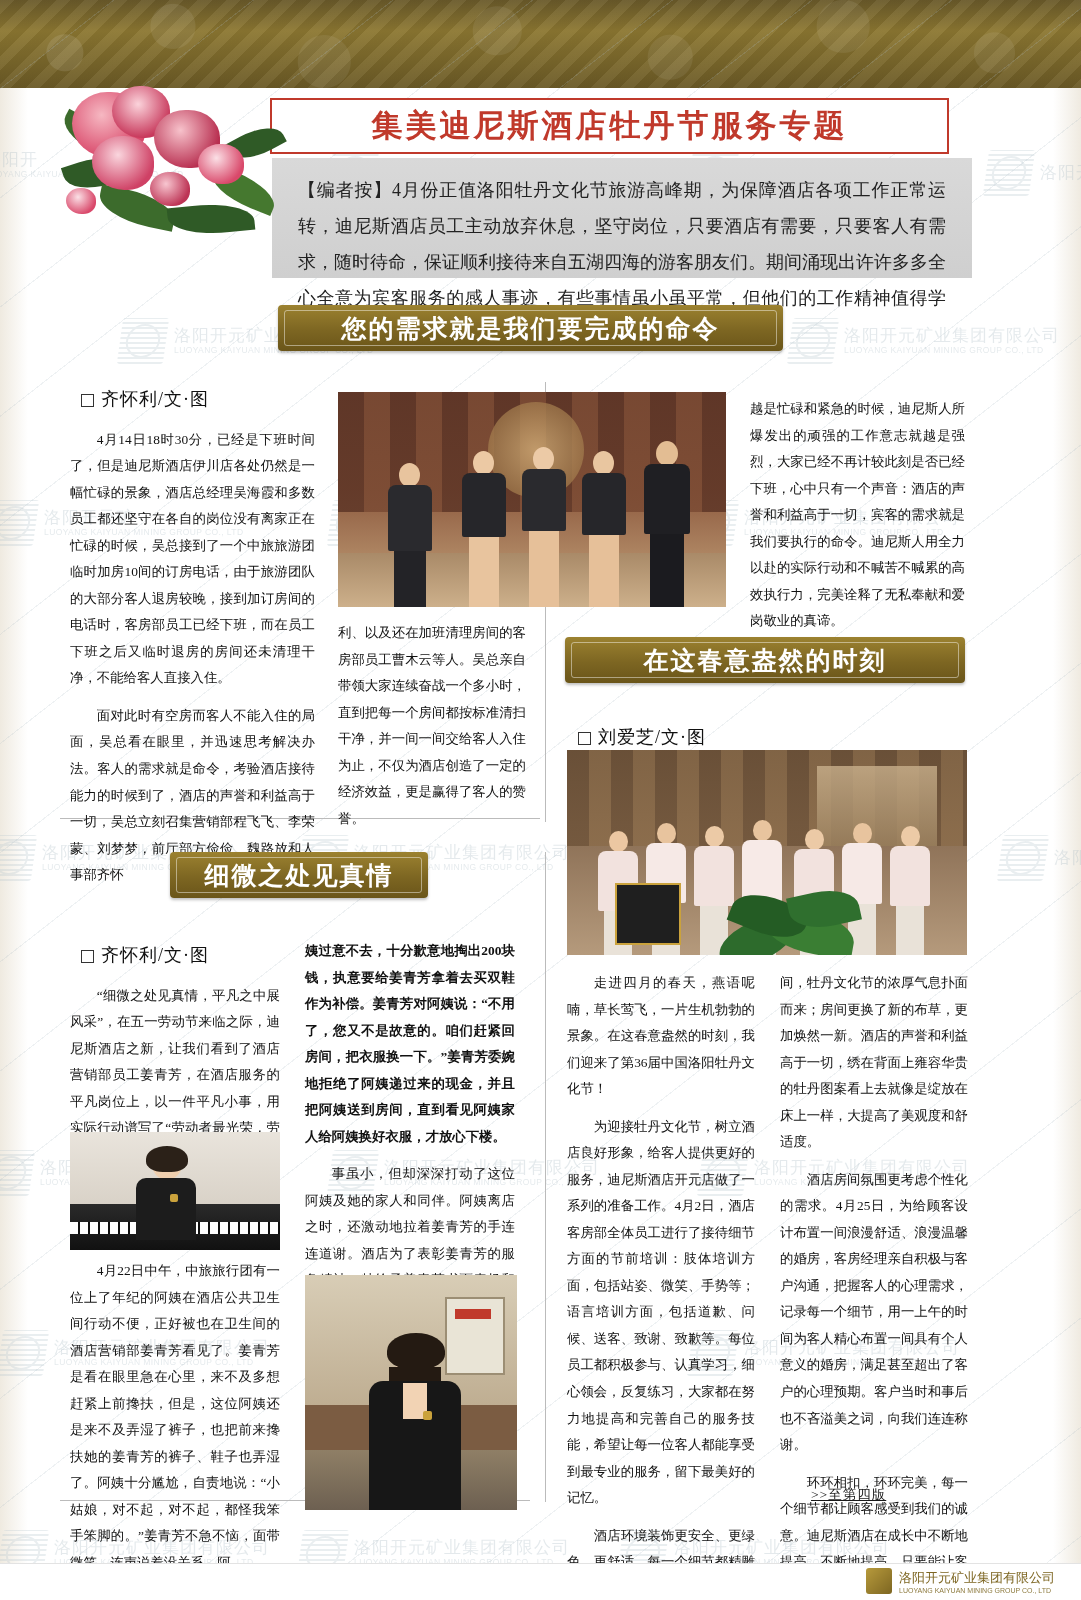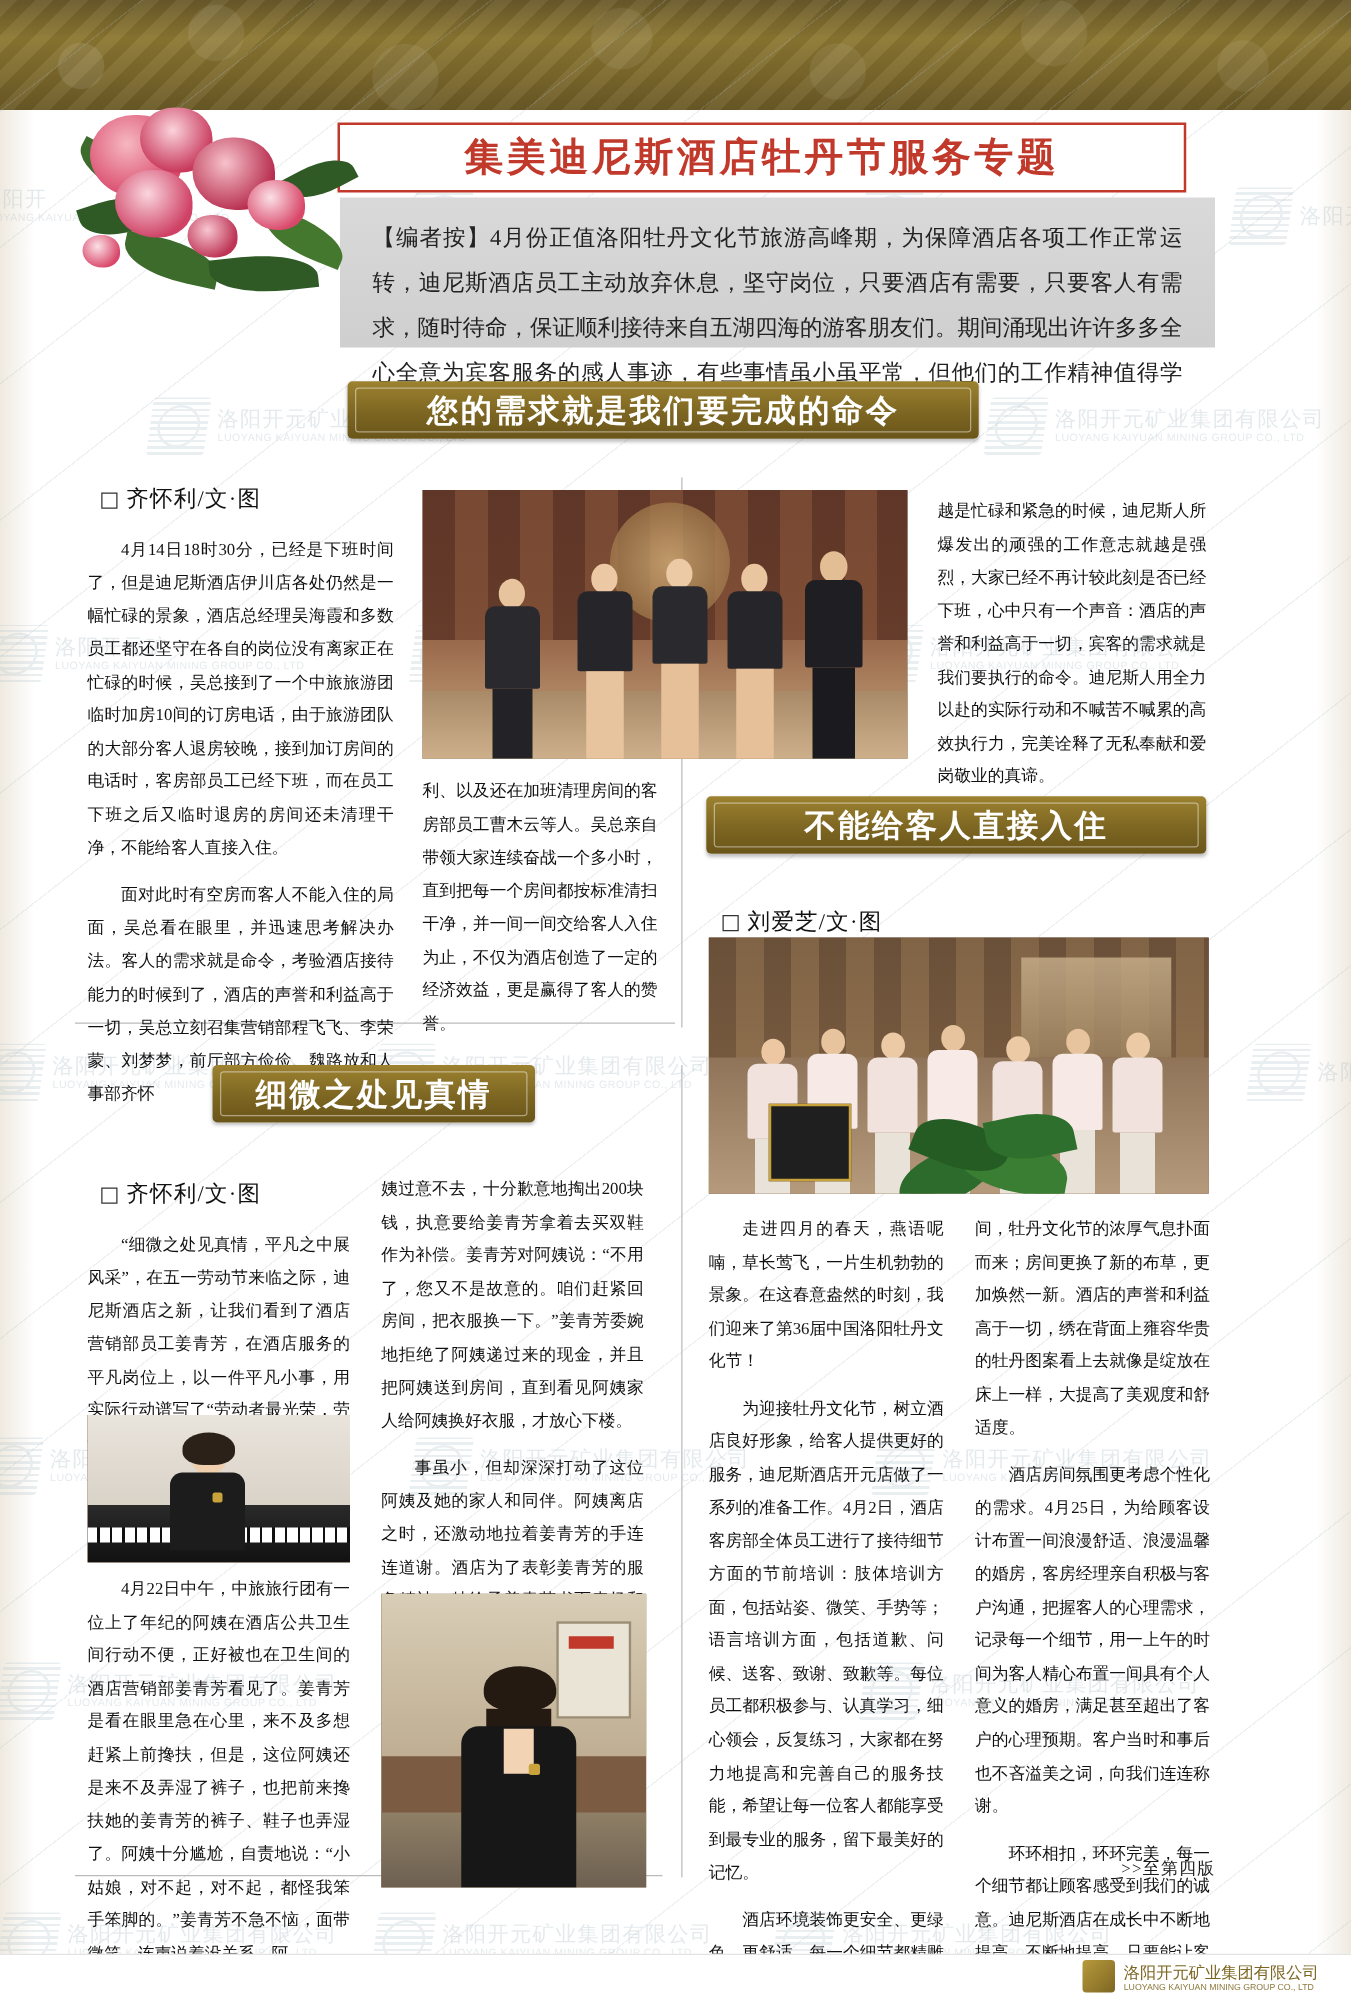--- a/index.html
+++ b/index.html
@@ -208,21 +208,21 @@
 </div>
 
 <div class="col" style="left:750px;top:396px;width:215px;">
   <p style="text-indent:0;">越是忙碌和紧急的时候，迪尼斯人所爆发出的顽强的工作意志就越是强烈，大家已经不再计较此刻是否已经下班，心中只有一个声音：酒店的声誉和利益高于一切，宾客的需求就是我们要执行的命令。迪尼斯人用全力以赴的实际行动和不喊苦不喊累的高效执行力，完美诠释了无私奉献和爱岗敬业的真谛。</p>
 </div>
 
 <div class="hr-thin" style="left:60px;top:818px;width:480px;"></div>
 <div class="vr-thin" style="left:545px;top:382px;height:440px;"></div>
 
 <div class="banner" style="left:565px;top:637px;width:400px;">
-  <h2>不能给客人直接入住</h2>
+  <h2>在这春意盎然的时刻</h2>
 </div>
 
 <div class="col" style="left:567px;top:720px;width:400px;">
   <div class="byline"><span class="box"></span><span>刘爱芝/文·图</span></div>
 </div>
 
 <div class="photo" style="left:567px;top:750px;width:400px;height:205px;">
   <div class="sky" style="background:linear-gradient(180deg,#5a4636 0%,#8b6f55 40%,#b59a7c 100%);"></div>
   <div style="position:absolute;left:0;top:0;width:400px;height:96px;background:repeating-linear-gradient(90deg,#6d5238 0 22px,#8a6b49 22px 44px);opacity:.8;"></div>
   <div style="position:absolute;left:250px;top:16px;width:120px;height:80px;background:linear-gradient(180deg,#c9b08c,#9d8360);opacity:.8;"></div>
@@ -279,21 +279,21 @@
   <p>为迎接牡丹文化节，树立酒店良好形象，给客人提供更好的服务，迪尼斯酒店开元店做了一系列的准备工作。4月2日，酒店客房部全体员工进行了接待细节方面的节前培训：肢体培训方面，包括站姿、微笑、手势等；语言培训方面，包括道歉、问候、送客、致谢、致歉等。每位员工都积极参与、认真学习，细心领会，反复练习，大家都在努力地提高和完善自己的服务技能，希望让每一位客人都能享受到最专业的服务，留下最美好的记忆。</p>
   <p>酒店环境装饰更安全、更绿色、更舒适，每一个细节都精雕细琢。大堂摆放了更多的牡丹盆栽，花繁叶茂，红绿相</p>
 </div>
 
 <div class="col" style="left:780px;top:970px;width:188px;">
   <p style="text-indent:0;">间，牡丹文化节的浓厚气息扑面而来；房间更换了新的布草，更加焕然一新。酒店的声誉和利益高于一切，绣在背面上雍容华贵的牡丹图案看上去就像是绽放在床上一样，大提高了美观度和舒适度。</p>
   <p>酒店房间氛围更考虑个性化的需求。4月25日，为给顾客设计布置一间浪漫舒适、浪漫温馨的婚房，客房经理亲自积极与客户沟通，把握客人的心理需求，记录每一个细节，用一上午的时间为客人精心布置一间具有个人意义的婚房，满足甚至超出了客户的心理预期。客户当时和事后也不吝溢美之词，向我们连连称谢。</p>
   <p>环环相扣，环环完美，每一个细节都让顾客感受到我们的诚意。迪尼斯酒店在成长中不断地提高，不断地提高，只要能让客人满意，我们所做的一切就意义重大。</p>
 </div>
 
-<div class="jump" style="left:897px;top:1486px;">&gt;&gt;至第四版</div>
+<div class="jump" style="left:811px;top:1486px;text-decoration:underline;">&gt;&gt;至第四版</div>
 
 <div class="banner" style="left:170px;top:852px;width:258px;">
   <h2>细微之处见真情</h2>
 </div>
 
 <div class="col" style="left:70px;top:938px;width:210px;">
   <div class="byline"><span class="box"></span><span>齐怀利/文·图</span></div>
   <p>“细微之处见真情，平凡之中展风采”，在五一劳动节来临之际，迪尼斯酒店之新，让我们看到了酒店营销部员工姜青芳，在酒店服务的平凡岗位上，以一件平凡小事，用实际行动谱写了“劳动者最光荣，劳动者最美丽”的华彩，赢得了大家的一致赞美。</p>
 </div>
 
@@ -307,21 +307,21 @@
     <div style="position:absolute;left:6px;top:30px;width:60px;height:62px;background:#1c1c1c;border-radius:10px 10px 0 0;"></div>
     <div style="position:absolute;left:40px;top:46px;width:8px;height:8px;background:#caa23c;border-radius:2px;"></div>
   </div>
 </div>
 
 <div class="col" style="left:70px;top:1258px;width:210px;">
   <p>4月22日中午，中旅旅行团有一位上了年纪的阿姨在酒店公共卫生间行动不便，正好被也在卫生间的酒店营销部姜青芳看见了。姜青芳是看在眼里急在心里，来不及多想赶紧上前搀扶，但是，这位阿姨还是来不及弄湿了裤子，也把前来搀扶她的姜青芳的裤子、鞋子也弄湿了。阿姨十分尴尬，自责地说：“小姑娘，对不起，对不起，都怪我笨手笨脚的。”姜青芳不急不恼，面带微笑，连声说着没关系。阿</p>
 </div>
 
 <div class="col" style="left:305px;top:938px;width:210px;">
-  <p style="text-indent:0;">姨过意不去，十分歉意地掏出200块钱，执意要给姜青芳拿着去买双鞋作为补偿。姜青芳对阿姨说：“不用了，您又不是故意的。咱们赶紧回房间，把衣服换一下。”姜青芳委婉地拒绝了阿姨递过来的现金，并且把阿姨送到房间，直到看见阿姨家人给阿姨换好衣服，才放心下楼。</p>
+  <p style="text-indent:0;font-weight:bold;">姨过意不去，十分歉意地掏出200块钱，执意要给姜青芳拿着去买双鞋作为补偿。姜青芳对阿姨说：“不用了，您又不是故意的。咱们赶紧回房间，把衣服换一下。”姜青芳委婉地拒绝了阿姨递过来的现金，并且把阿姨送到房间，直到看见阿姨家人给阿姨换好衣服，才放心下楼。</p>
   <p>事虽小，但却深深打动了这位阿姨及她的家人和同伴。阿姨离店之时，还激动地拉着姜青芳的手连连道谢。酒店为了表彰姜青芳的服务精神，特给予姜青芳书面表扬和现金奖励，并号召大家向她学习。</p>
 </div>
 
 <div class="photo" style="left:305px;top:1275px;width:212px;height:235px;">
   <div class="sky" style="background:linear-gradient(180deg,#cfc3ad 0%,#b9a88d 60%,#a79madd 100%);"></div>
   <div style="position:absolute;left:0;top:0;width:212px;height:130px;background:linear-gradient(180deg,#d8cdb6,#bfae92);"></div>
   <div style="position:absolute;left:140px;top:22px;width:56px;height:74px;background:#e9e4d6;border:2px solid #9c8e74;"></div>
   <div style="position:absolute;left:150px;top:34px;width:36px;height:10px;background:#c0392b;"></div>
   <div style="position:absolute;left:0;bottom:0;width:212px;height:60px;background:linear-gradient(180deg,#8f7f66,#6d6051);"></div>
   <div style="position:absolute;left:54px;top:62px;width:110px;height:173px;">

